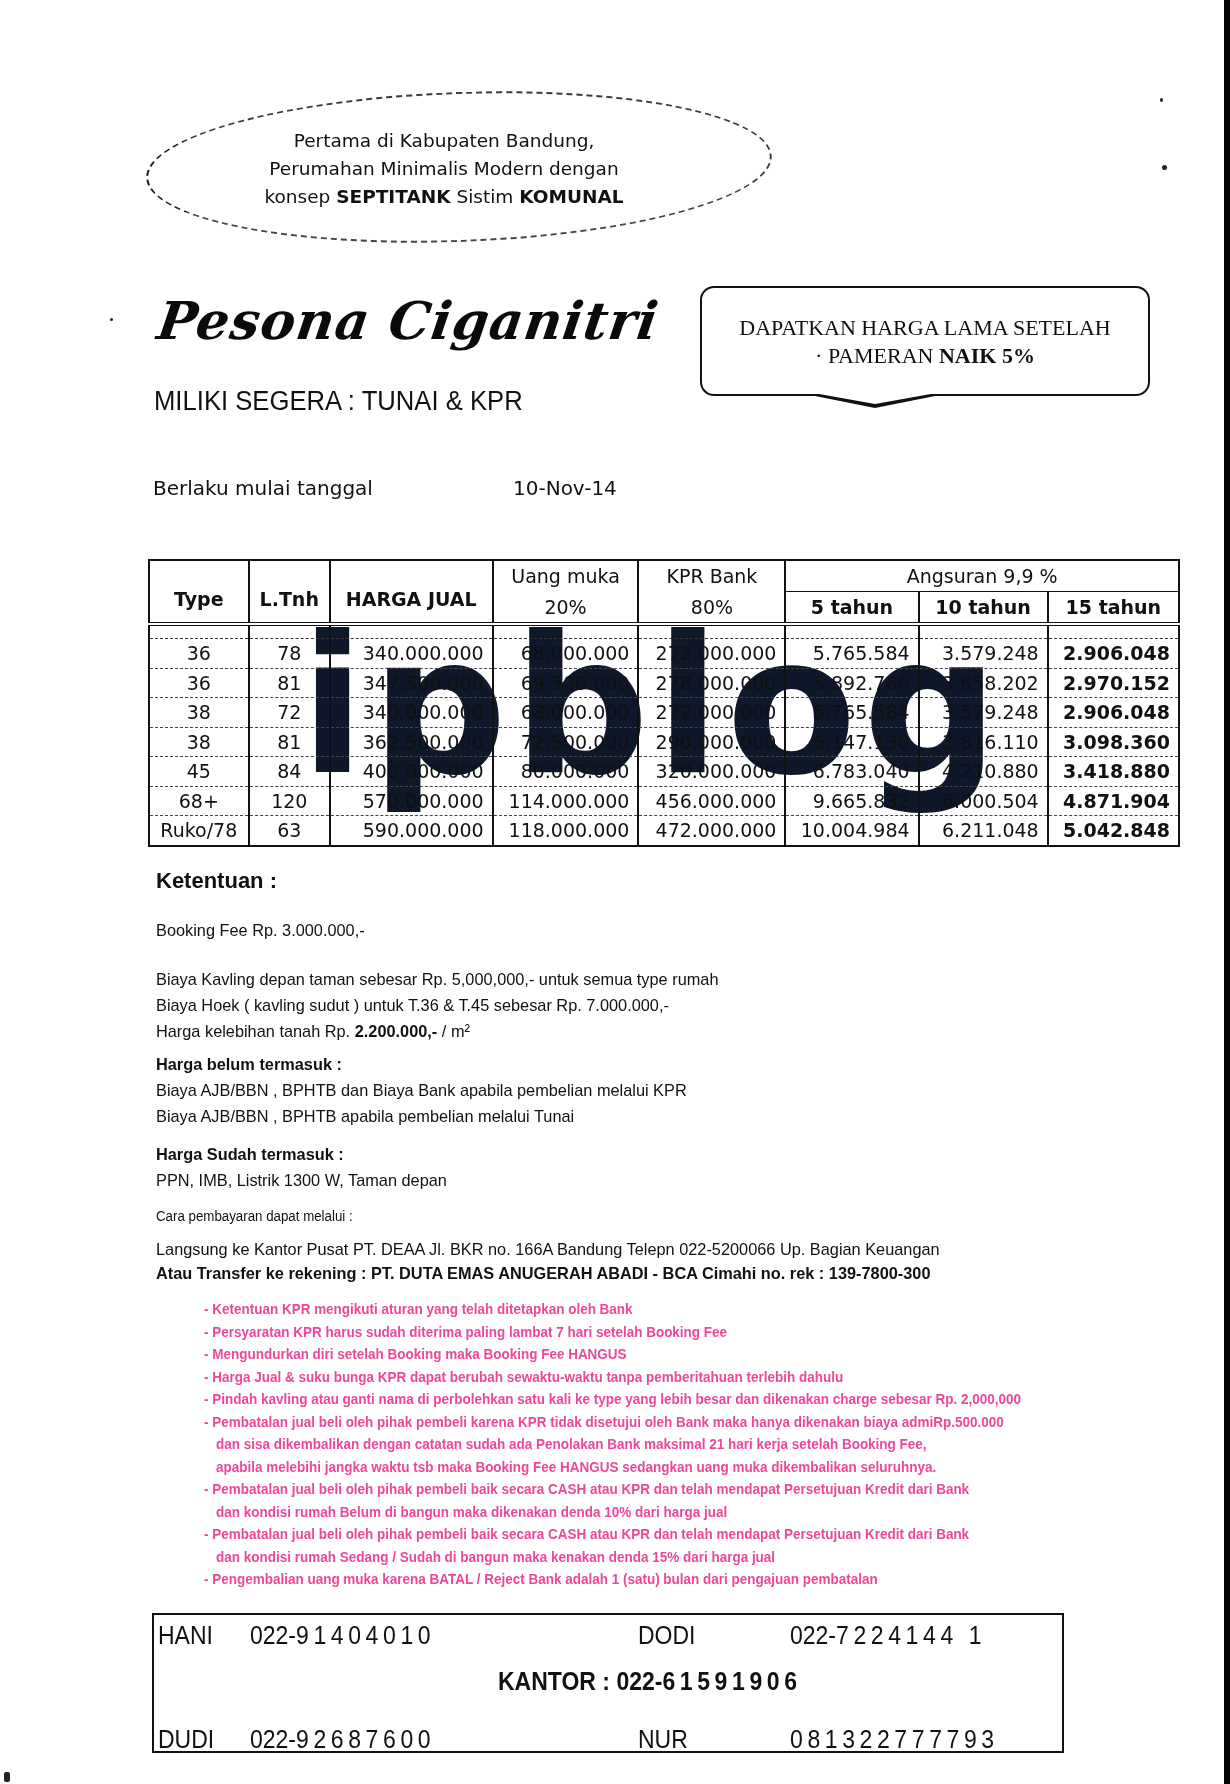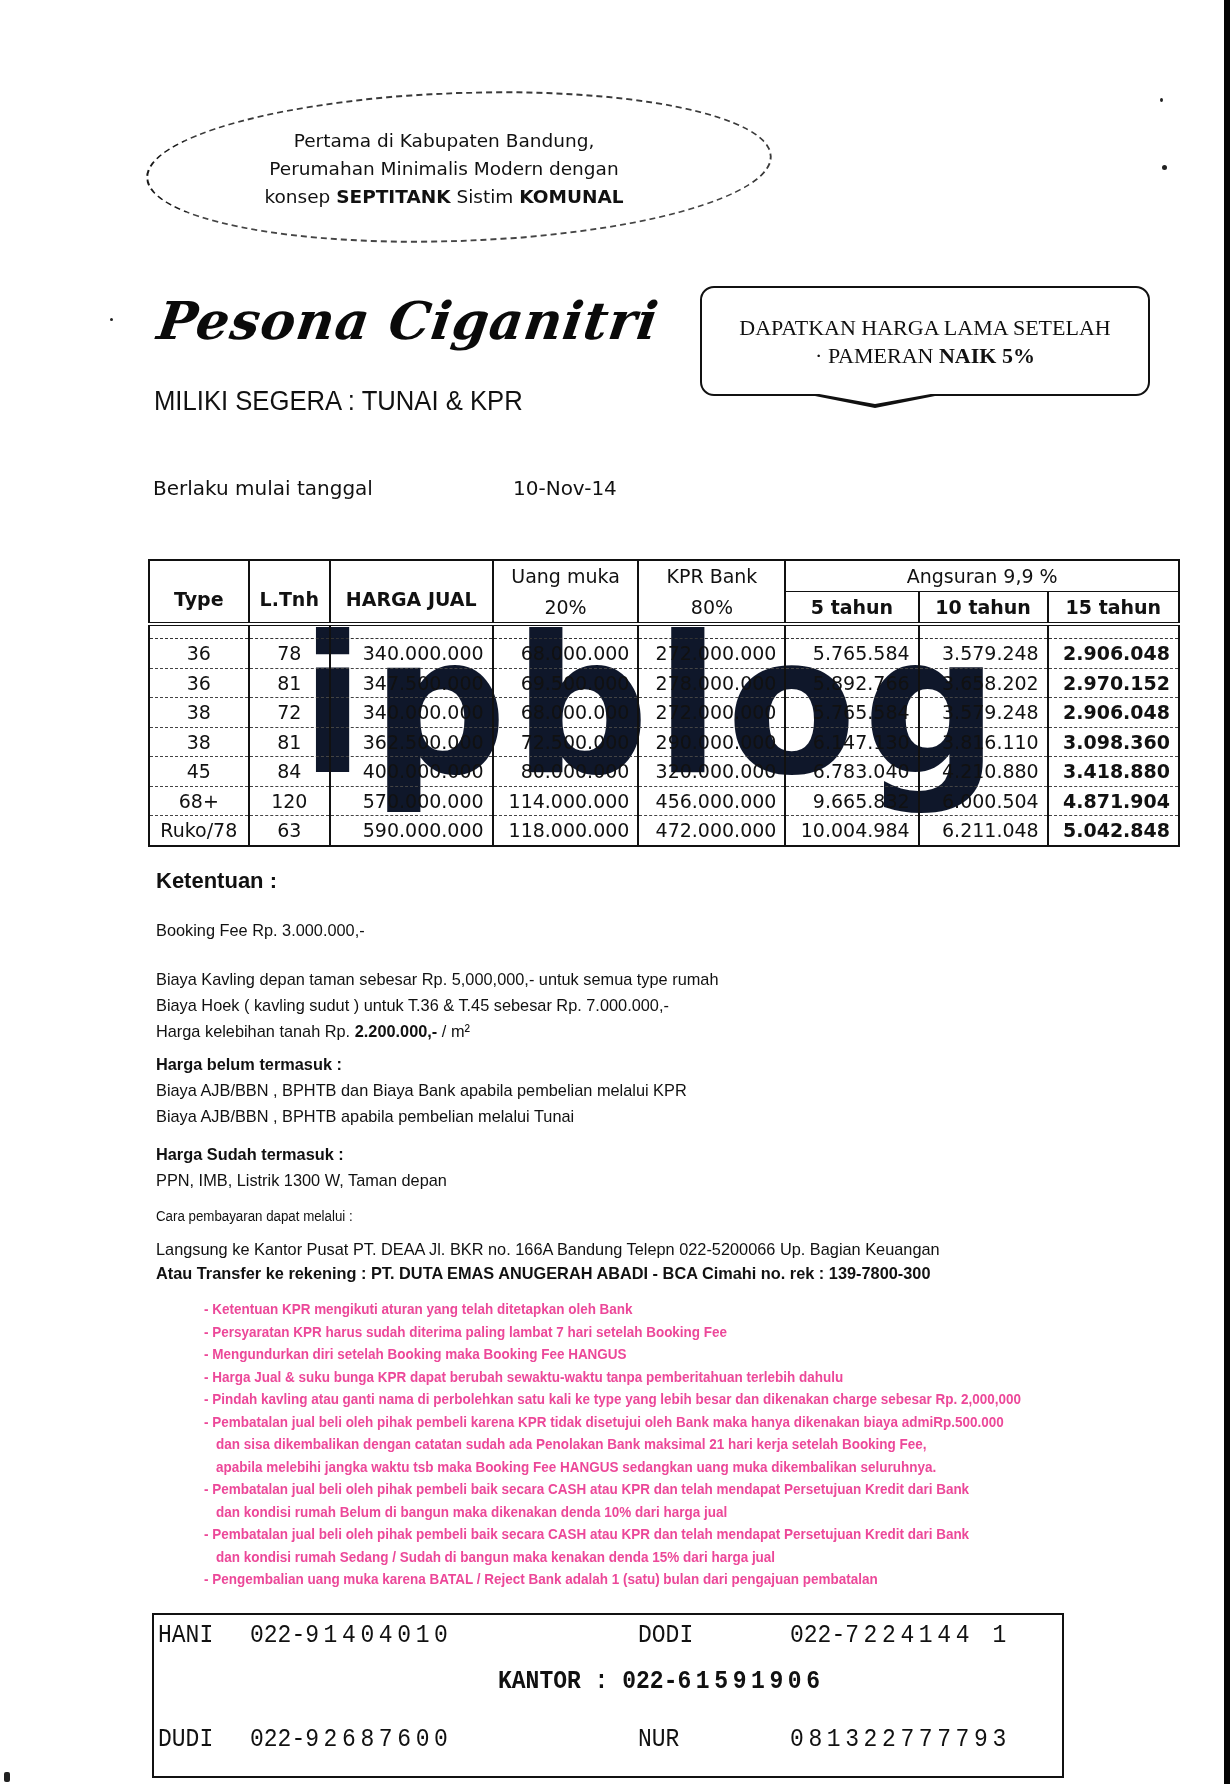--- a/index.html
+++ b/index.html
@@ -94,23 +94,23 @@
   .t-heading { top: 868px; font-size: 22px; font-weight: bold; text-align: center; }
   .t-line { font-size: 17px; transform: scaleX(0.96); transform-origin: left; white-space: nowrap; }
   .t-bold { font-weight: bold; }
   .t-small { font-size: 14px; white-space: nowrap; transform: scaleX(0.95); transform-origin: left; }
   .bullets { position: absolute; left: 156px; top: 1298px; font-family: "Liberation Sans", sans-serif; font-size: 14.5px; line-height: 22.5px; font-weight: bold; color: #ec4899; white-space: nowrap; margin-left: 48px; }
   .bullets .li { transform: scaleX(0.93); transform-origin: left; }
   .bullets .cont { padding-left: 13px; }
 
   
   .contact {
-    position: absolute; left: 152px; top: 1613px; width: 912px; height: 165px;
+    position: absolute; left: 152px; top: 1613px; width: 912px; height: 140px;
     border: 2.5px solid #111; box-sizing: border-box;
-    font-family: Liberation Mono, monospace; color: #111; font-size: 25px;
+    font-family: Liberation Sans, sans-serif; color: #111; font-size: 25px;
   }
   .contact .cell { position: absolute; white-space: nowrap; transform: scaleX(0.92); transform-origin: left; }
   .spaced { letter-spacing: 5px; }
 </style>
 </head>
 <body>
 
 <div class="scan-edge"></div>
 <div class="speck" style="left:1160px;top:98px;width:3px;height:4px"></div>
 <div class="speck" style="left:1162px;top:165px;width:5px;height:5px"></div>

